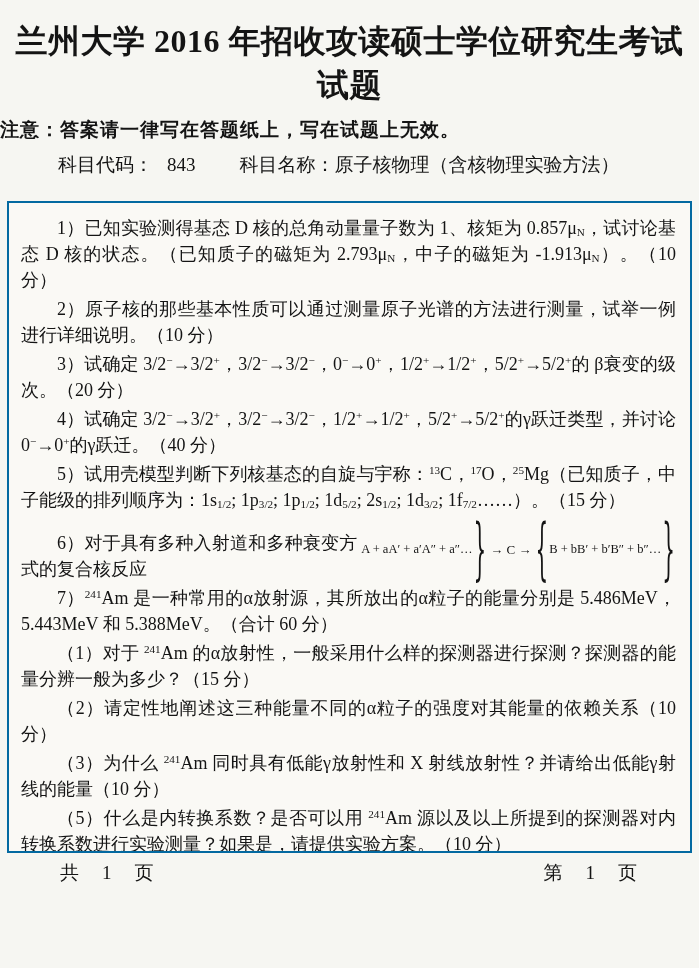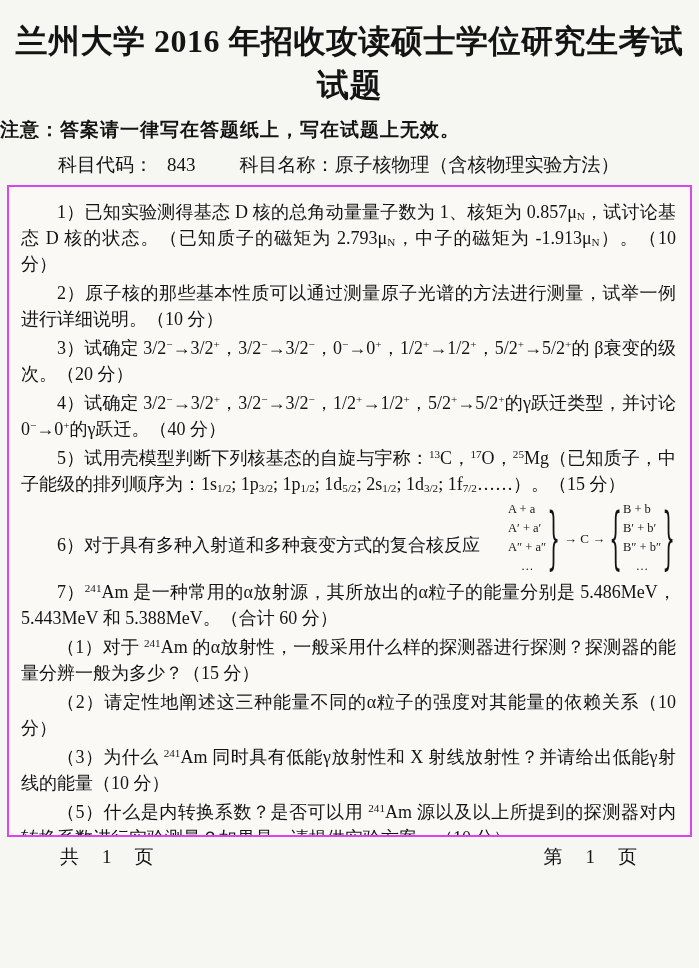--- a/index.html
+++ b/index.html
@@ -22,28 +22,28 @@
     text-align: left;
     font-size: 19px;
     font-weight: 700;
     margin-top: 9px;
     letter-spacing: 1px;
   }
   .subject {
     display: flex;
     align-items: baseline;
     font-size: 19px;
-    margin: 9px 0 7px 58px;
+    margin: 9px 0 23px 58px;
     white-space: nowrap;
   }
   .subject .code-gap { display: inline-block; width: 14px; }
   .subject .name-gap { display: inline-block; width: 44px; }
   .qbox {
     margin: 0 7px;
-    border: 2px solid #d946ef;
+    border: 2px solid #0369a1;
     background: #faf9f5;
     box-sizing: border-box;
     height: 652px;
     padding: 9px 14px 4px 12px;
     overflow: hidden;
   }
   .q {
     font-size: 18px;
     line-height: 26px;
     text-align: justify;
@@ -61,21 +61,21 @@
   .formula {
     display: inline-flex;
     align-items: center;
     flex: 0 0 auto;
     font-size: 12.5px;
     line-height: 19px;
     white-space: nowrap;
     margin-left: 4px;
     text-indent: 0;
   }
-  .fcol { display: inline-flex; flex-direction: column; }
+  .fcol { display: inline-flex; flex-direction: row; }
   .fline { display: block; }
   .fline.dots { text-align: center; }
   .fbrace {
     display: inline-block;
     font-size: 20px;
     font-weight: 400;
     transform: scaleY(3.4);
     padding: 0 1px;
     font-family: "DejaVu Serif", serif;
   }

